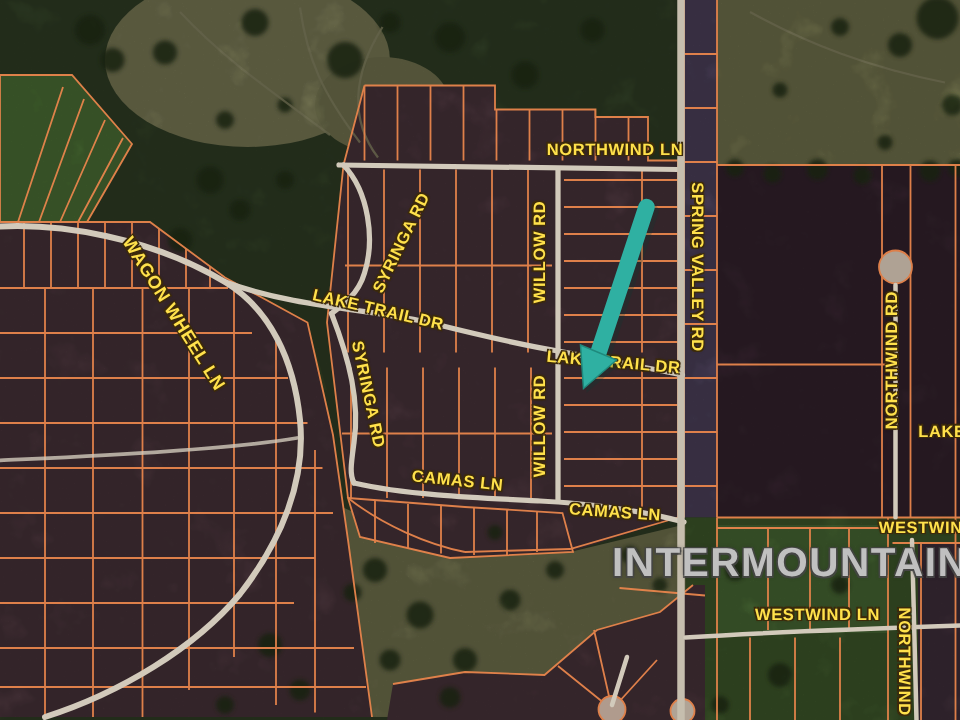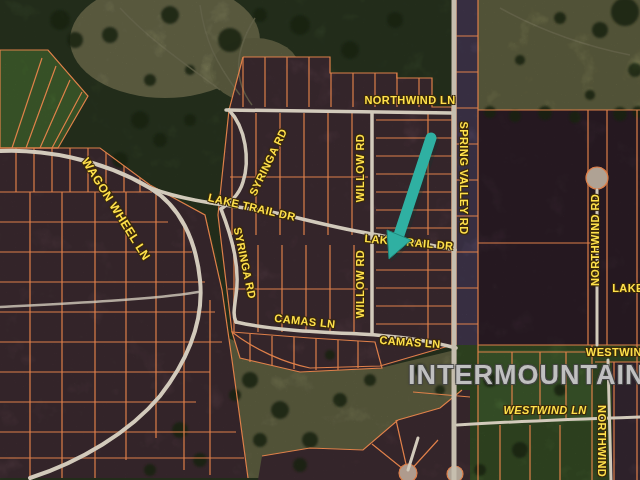--- a/index.html
+++ b/index.html
@@ -191,21 +191,21 @@
   <div class="lbl" style="left:252px;top:207px;transform:translate(-50%,-50%) rotate(13deg);">LAKE TRAIL DR</div>
   <div class="lbl big" style="left:116px;top:209px;transform:translate(-50%,-50%) rotate(58deg);">WAGON WHEEL LN</div>
   <div class="lbl" style="left:245px;top:263px;transform:translate(-50%,-50%) rotate(78deg);">SYRINGA RD</div>
   <div class="lbl" style="left:360px;top:284px;transform:translate(-50%,-50%) rotate(-90deg);">WILLOW RD</div>
   <div class="lbl" style="left:409px;top:242px;transform:translate(-50%,-50%) rotate(5deg);">LAKE TRAIL DR</div>
   <div class="lbl" style="left:305px;top:321px;transform:translate(-50%,-50%) rotate(6deg);">CAMAS LN</div>
   <div class="lbl" style="left:410px;top:342px;transform:translate(-50%,-50%) rotate(4deg);">CAMAS LN</div>
   <div class="lbl" style="left:595px;top:240px;transform:translate(-50%,-50%) rotate(-90deg);">NORTHWIND RD</div>
   <div class="lbl" style="left:628px;top:288px;transform:translate(-50%,-50%);">LAKE</div>
   <div class="lbl" style="left:618px;top:352px;transform:translate(-50%,-50%);">WESTWIND</div>
-  <div class="lbl" style="left:545px;top:410px;transform:translate(-50%,-50%);font-style:italic;">WESTWIND LN</div>
+  <div class="lbl" style="left:545px;top:410px;transform:translate(-50%,-50%);">WESTWIND LN</div>
   <div class="lbl" style="left:602px;top:447px;transform:translate(-50%,-50%) rotate(90deg);">NORTHWIND R</div>
 
   <svg class="arrow-svg" width="640" height="480" viewBox="0 0 640 480">
     <g opacity="0.25">
       <path d="M433,141 L400,241" stroke="#0c3a33" stroke-width="12" stroke-linecap="round" fill="none"></path>
       <polygon points="389,233 413,243 391,262" fill="#0c3a33"></polygon>
     </g>
     <path d="M431,138 L398,238" stroke="#2fb0a2" stroke-width="11" stroke-linecap="round" fill="none"></path>
     <polygon points="387,230 411,240 389,259" fill="#2fb0a2" stroke="#1f8a7d" stroke-width="1"></polygon>
   </svg>

